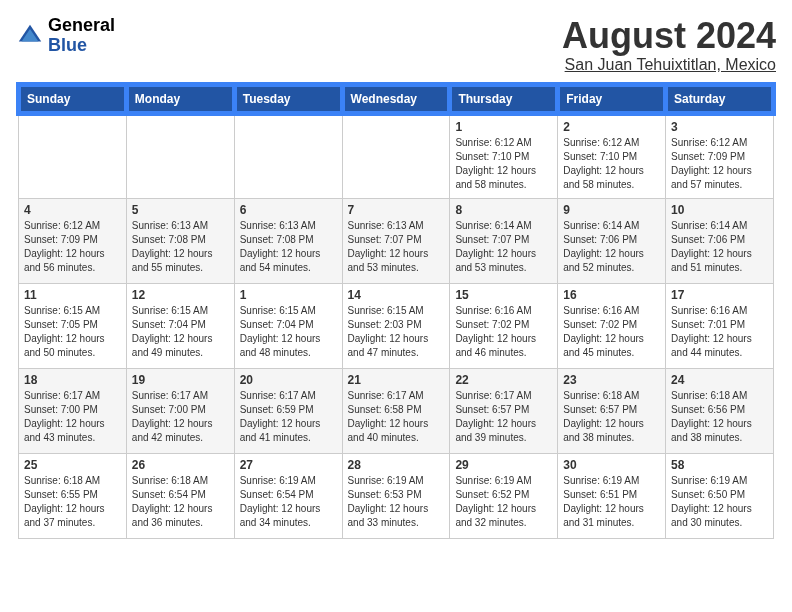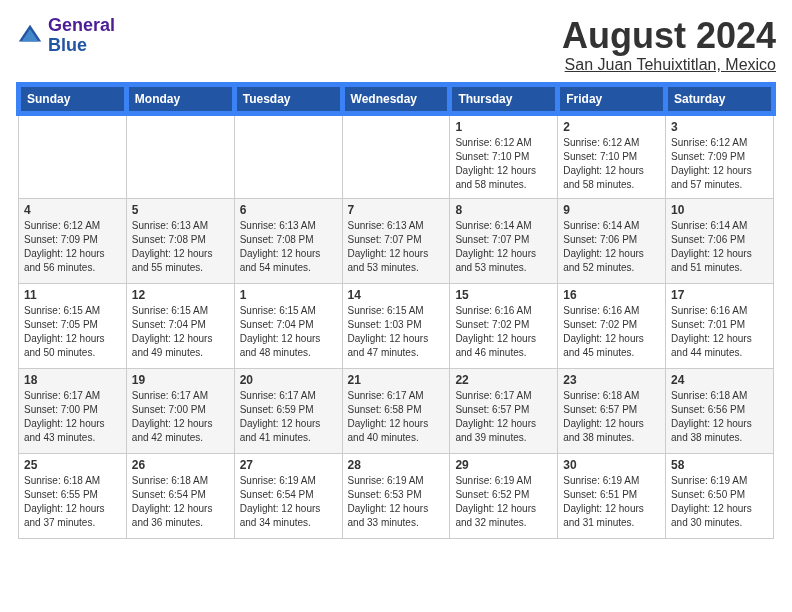--- a/index.html
+++ b/index.html
@@ -19,21 +19,21 @@
     .logo {
       display: flex;
       align-items: center;
       gap: 4px;
     }
     .logo-text {
       font-size: 18px;
       font-weight: bold;
       line-height: 1.1;
     }
-    .logo-general { color: #4c1d95; }
+    .logo-general { color: #000000; }
     .logo-blue { color: #2255a4; }
     .logo-icon {
       width: 28px;
       height: 28px;
     }
     .title-block {
       text-align: right;
     }
     .month-year {
       font-size: 36px;
@@ -213,21 +213,21 @@
         <td>
           <div class="day-number">1</div>
           <div class="day-info">Sunrise: 6:15 AM
 Sunset: 7:04 PM
 Daylight: 12 hours
 and 48 minutes.</div>
         </td>
         <td>
           <div class="day-number">14</div>
           <div class="day-info">Sunrise: 6:15 AM
-Sunset: 1:03 PM
+Sunset: 2:03 PM
 Daylight: 12 hours
 and 47 minutes.</div>
         </td>
         <td>
           <div class="day-number">15</div>
           <div class="day-info">Sunrise: 6:16 AM
 Sunset: 7:02 PM
 Daylight: 12 hours
 and 46 minutes.</div>
         </td>

